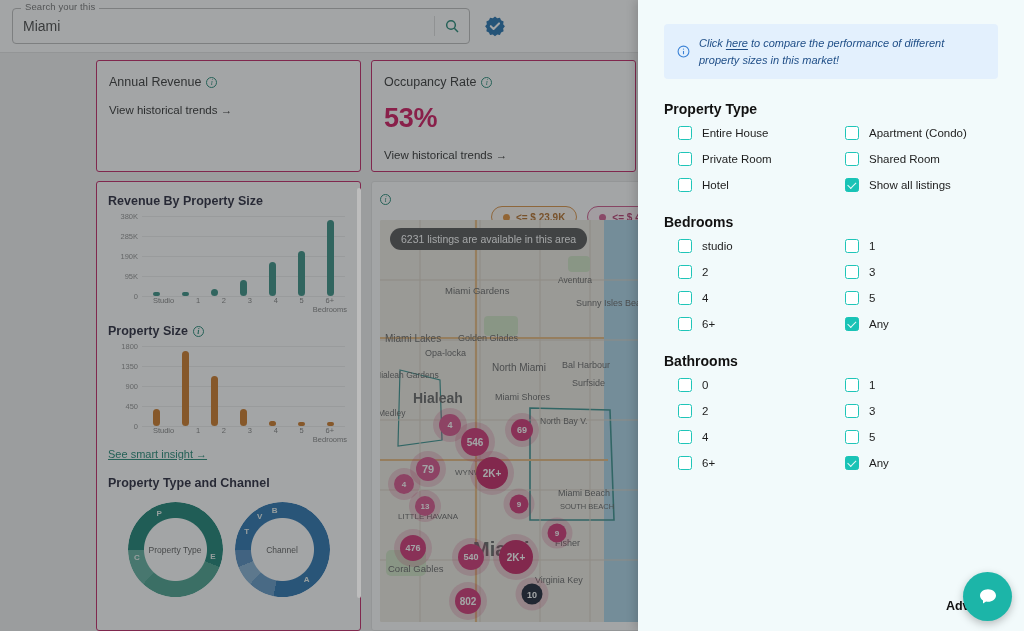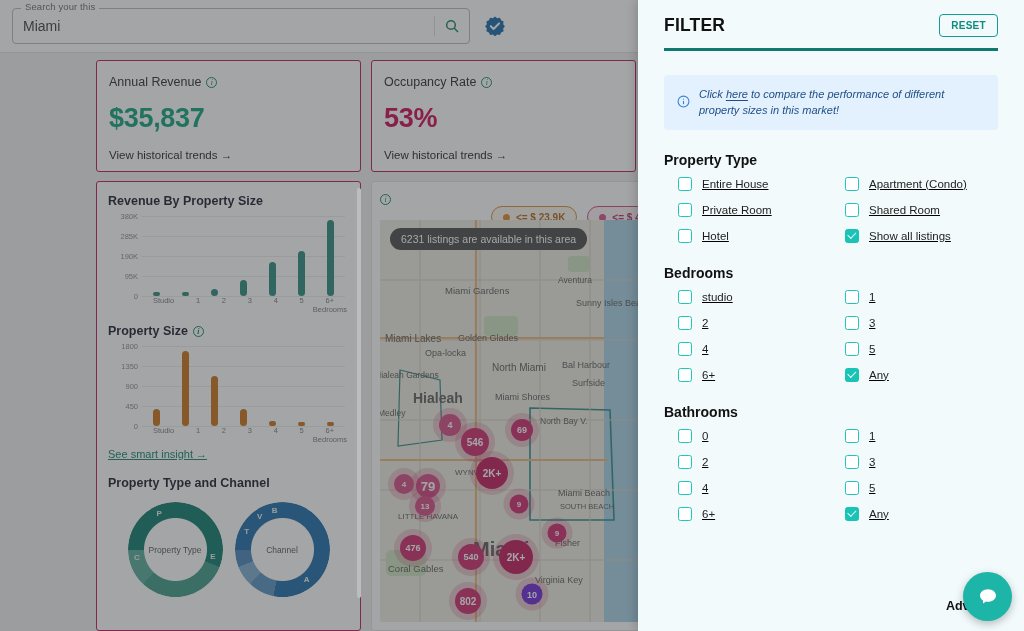--- a/index.html
+++ b/index.html
@@ -134,21 +134,21 @@
     margin-top:24px; background:#e3f0fd; border-radius:4px; padding:11px 13px;
     display:flex; gap:9px; align-items:center;font-style:italic;
   }
   .notice-icon { flex:0 0 auto; color:#3b82d6; font-size:12px; line-height:1; margin-top:1px; }
   .notice-text { font-size:11px; color:#1f4e87; line-height:1.5; }
   .notice-text u { text-underline-offset:2px; }
 
   .group { margin-top:22px; }
   .group-title { font-size:14px; font-weight:bold; color:#111; }
   .opts { margin-top:9px; display:grid; grid-template-columns:1fr 1fr; row-gap:12px; }
-  .opt { display:flex; align-items:center; gap:10px; padding-left:14px; cursor:pointer;text-decoration:underline; }
+  .opt { display:flex; align-items:center; gap:10px; padding-left:14px; cursor:pointer; }
   .cb { width:14px; height:14px; border:1.7px solid #1fc5b8; border-radius:2.5px; background:#fff;
         display:flex; align-items:center; justify-content:center; flex:0 0 auto;}
   .cb.on { background:#19c3b6; border-color:#19c3b6; }
   .cb.on::after { content:""; width:7px; height:3.5px; border-left:1.6px solid #eafaf8; border-bottom:1.6px solid #eafaf8;
         transform:rotate(-45deg) translate(.5px,-1px); }
   .opt-label { font-size:11.5px; color:#1d1d1d; }
 
   .drawer-foot { padding:0 26px 18px 26px; display:flex; justify-content:flex-end; align-items:center; }
   .advance-btn { font-size:12.5px; font-weight:bold; color:#111; cursor:pointer; }
 
@@ -190,21 +190,20 @@
 
     <div class="content">
 
       <div class="left-col">
 
         <div class="card kpi-card" style="width:265px;">
           <div class="kpi-title">
             <span>Annual Revenue</span>
             <span class="info-i">i</span>
           </div>
-          <div class="kpi-value kpi-green">$35,837</div>
           <div class="kpi-link">View historical trends →</div>
         </div>
 
         <div class="card panel-card">
           <div class="sec-title">
             <span>Revenue By Property Size</span>
           </div>
           <div class="chart">
             <div class="chart-plot" id="chart0-plot" style="height:80px;">
                 <div class="gridline" style="top: 0px;"></div>
@@ -378,49 +377,42 @@
                 <div style="position: absolute; left: 28px; top: 400px; font-size: 9.5px; color: rgb(93, 93, 93); font-weight: 400; white-space: nowrap;">South Miami</div>
                 <div style="position: absolute; left: 160px; top: 10px; font-size: 9.5px; color: rgb(93, 93, 93); font-weight: 400; white-space: nowrap;">Beach</div>
                 <div style="position: absolute; left: 178px; top: 268px; font-size: 9px; color: rgb(93, 93, 93); font-weight: 400; white-space: nowrap;">Miami Beach</div>
                 <div style="position: absolute; left: 180px; top: 282px; font-size: 7.5px; color: rgb(93, 93, 93); font-weight: 400; white-space: nowrap;">SOUTH BEACH</div>
               </div>
             <div class="map-tooltip">6231 listings are available in this area</div>
             <div id="map-markers">
                 <div class="marker" style="left: 70px; top: 205px; width: 22px; height: 22px; background: rgb(214, 74, 133); font-size: 9px;">4</div>
                 <div class="marker" style="left: 95px; top: 222px; width: 28px; height: 28px; background: rgb(207, 42, 110); font-size: 10px;">546</div>
                 <div class="marker" style="left: 142px; top: 210px; width: 22px; height: 22px; background: rgb(207, 42, 110); font-size: 9px;">69</div>
-                <div class="marker" style="left: 48px; top: 266px; width: 24px; height: 24px; background: rgb(214, 74, 133); font-size: 13px;">79</div>
+                <div class="marker" style="left: 48px; top: 249px; width: 24px; height: 24px; background: rgb(214, 74, 133); font-size: 11px;">79</div>
                 <div class="marker" style="left: 24px; top: 264px; width: 20px; height: 20px; background: rgb(214, 74, 133); font-size: 8px;">4</div>
                 <div class="marker" style="left: 112px; top: 253px; width: 32px; height: 32px; background: rgb(194, 24, 91); font-size: 10px;">2K+</div>
                 <div class="marker" style="left: 45px; top: 286px; width: 20px; height: 20px; background: rgb(214, 74, 133); font-size: 8px;">13</div>
                 <div class="marker" style="left: 139px; top: 284px; width: 19px; height: 19px; background: rgb(207, 42, 110); font-size: 8px;">9</div>
                 <div class="marker" style="left: 33px; top: 328px; width: 26px; height: 26px; background: rgb(207, 42, 110); font-size: 9px;">476</div>
                 <div class="marker" style="left: 91px; top: 337px; width: 26px; height: 26px; background: rgb(207, 42, 110); font-size: 9px;">540</div>
                 <div class="marker" style="left: 136px; top: 337px; width: 34px; height: 34px; background: rgb(194, 24, 91); font-size: 10px;">2K+</div>
                 <div class="marker" style="left: 177px; top: 313px; width: 19px; height: 19px; background: rgb(207, 42, 110); font-size: 8px;">9</div>
                 <div class="marker" style="left: 88px; top: 381px; width: 26px; height: 26px; background: rgb(207, 42, 110); font-size: 10px;">802</div>
-                <div class="marker" style="left: 152px; top: 374px; width: 21px; height: 21px; background: #6d28d9; font-size: 9px;">10</div>
+                <div class="marker" style="left: 152px; top: 374px; width: 21px; height: 21px; background: #0f172a; font-size: 9px;">10</div>
               </div>
           </div>
         </div>
       </div>
     </div>
   </div>
 
   <div class="scroll-rail"></div>
   <div class="dim"></div>
 
   <div class="drawer">
-    <div class="drawer-head">
-      <div class="drawer-head-row">
-        <div class="drawer-title">FILTER</div>
-        <button class="reset-btn">RESET</button>
-      </div>
-      <div class="drawer-rule"></div>
-    </div>
 
     <div class="drawer-body">
       <div class="notice">
         <span class="notice-icon">
           <svg width="13" height="13" viewBox="0 0 24 24" fill="none" stroke="#3b82d6" stroke-width="2">
             <circle cx="12" cy="12" r="10"></circle>
               <line x1="12" y1="11" x2="12" y2="17"></line>
               <circle cx="12" cy="7.5" r="1.1" fill="#3b82d6" stroke="none"></circle>
           </svg>
         </span>

